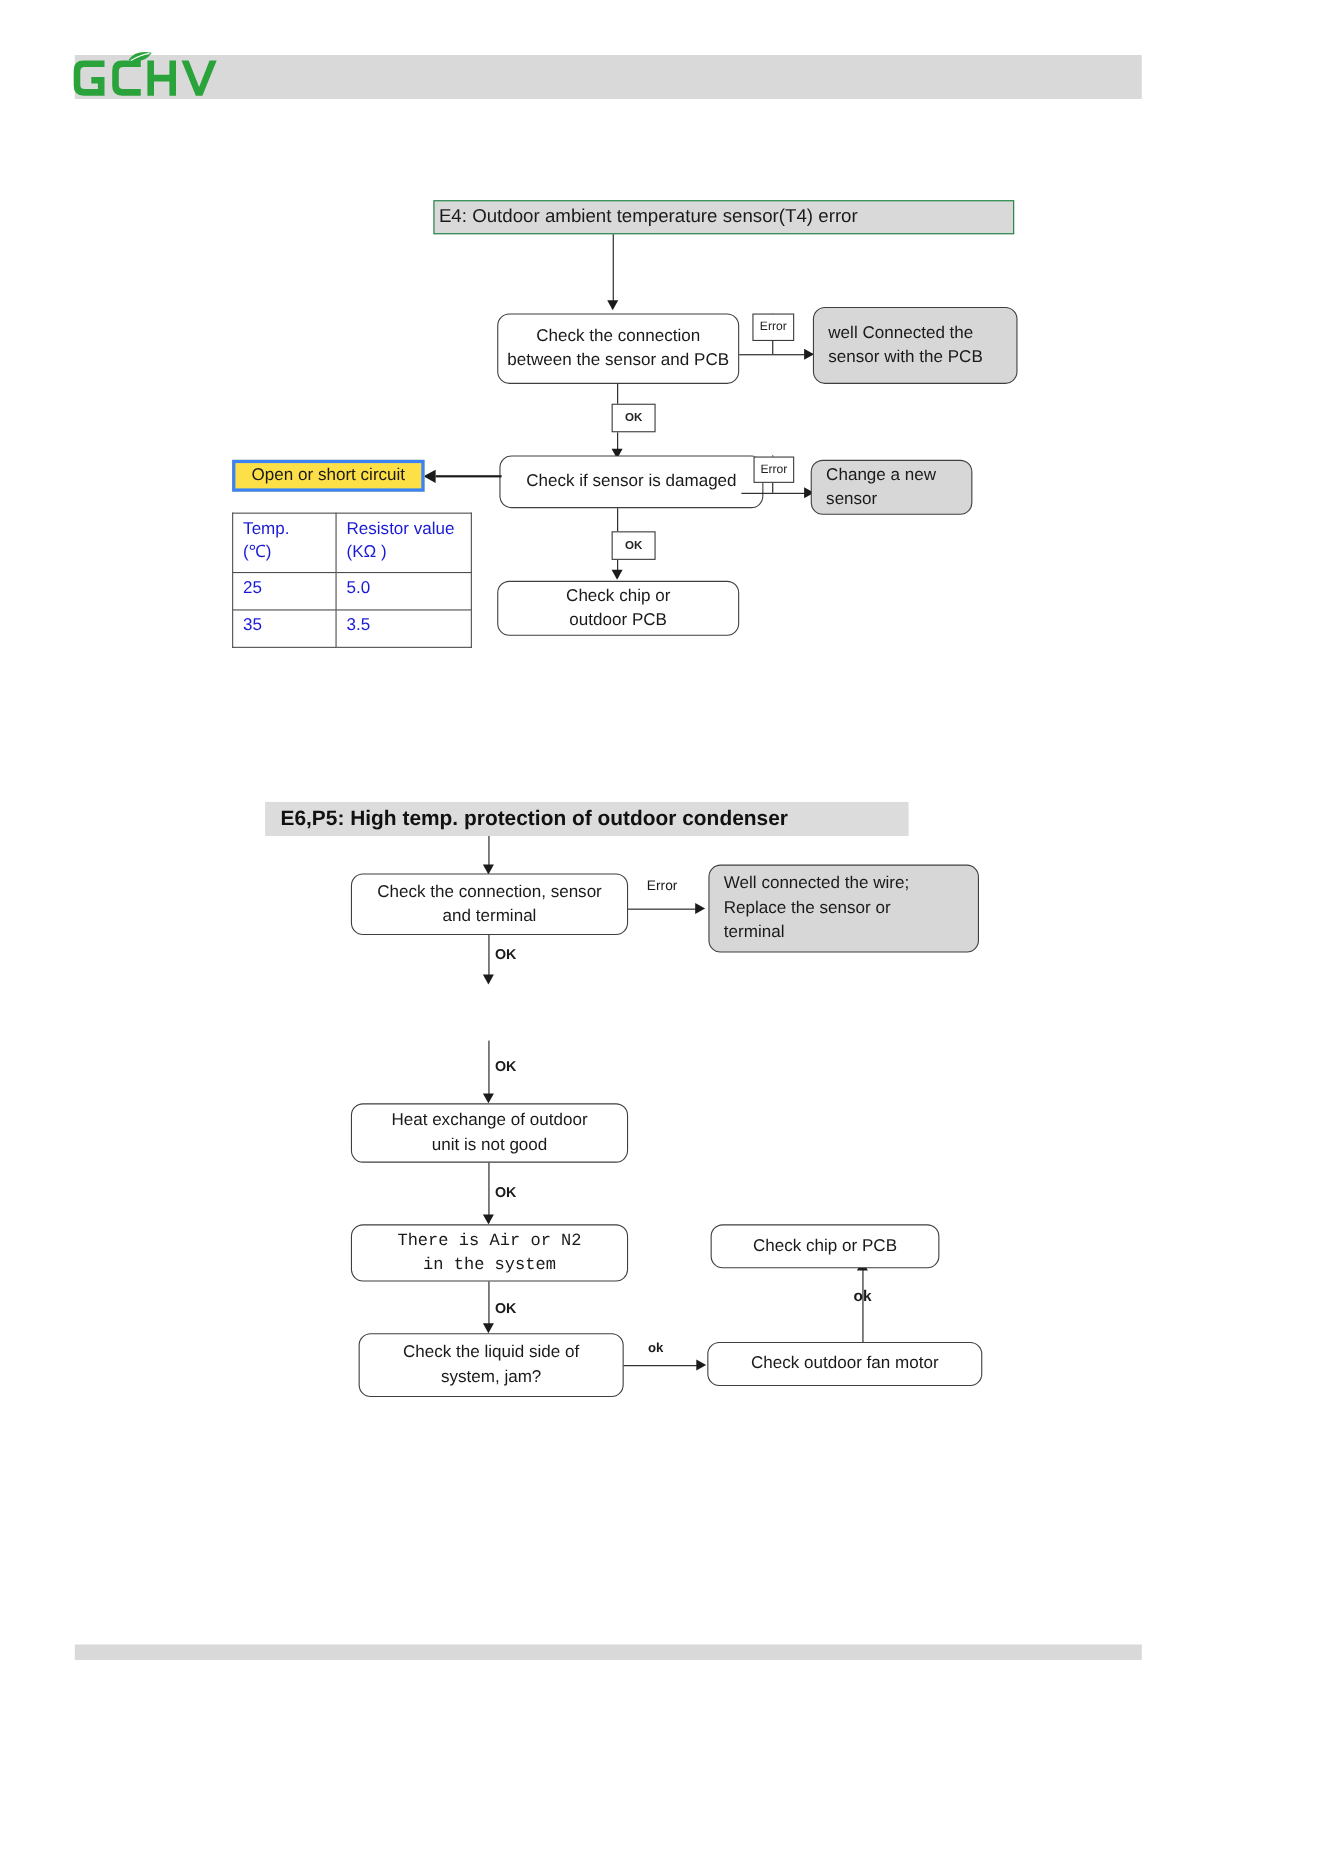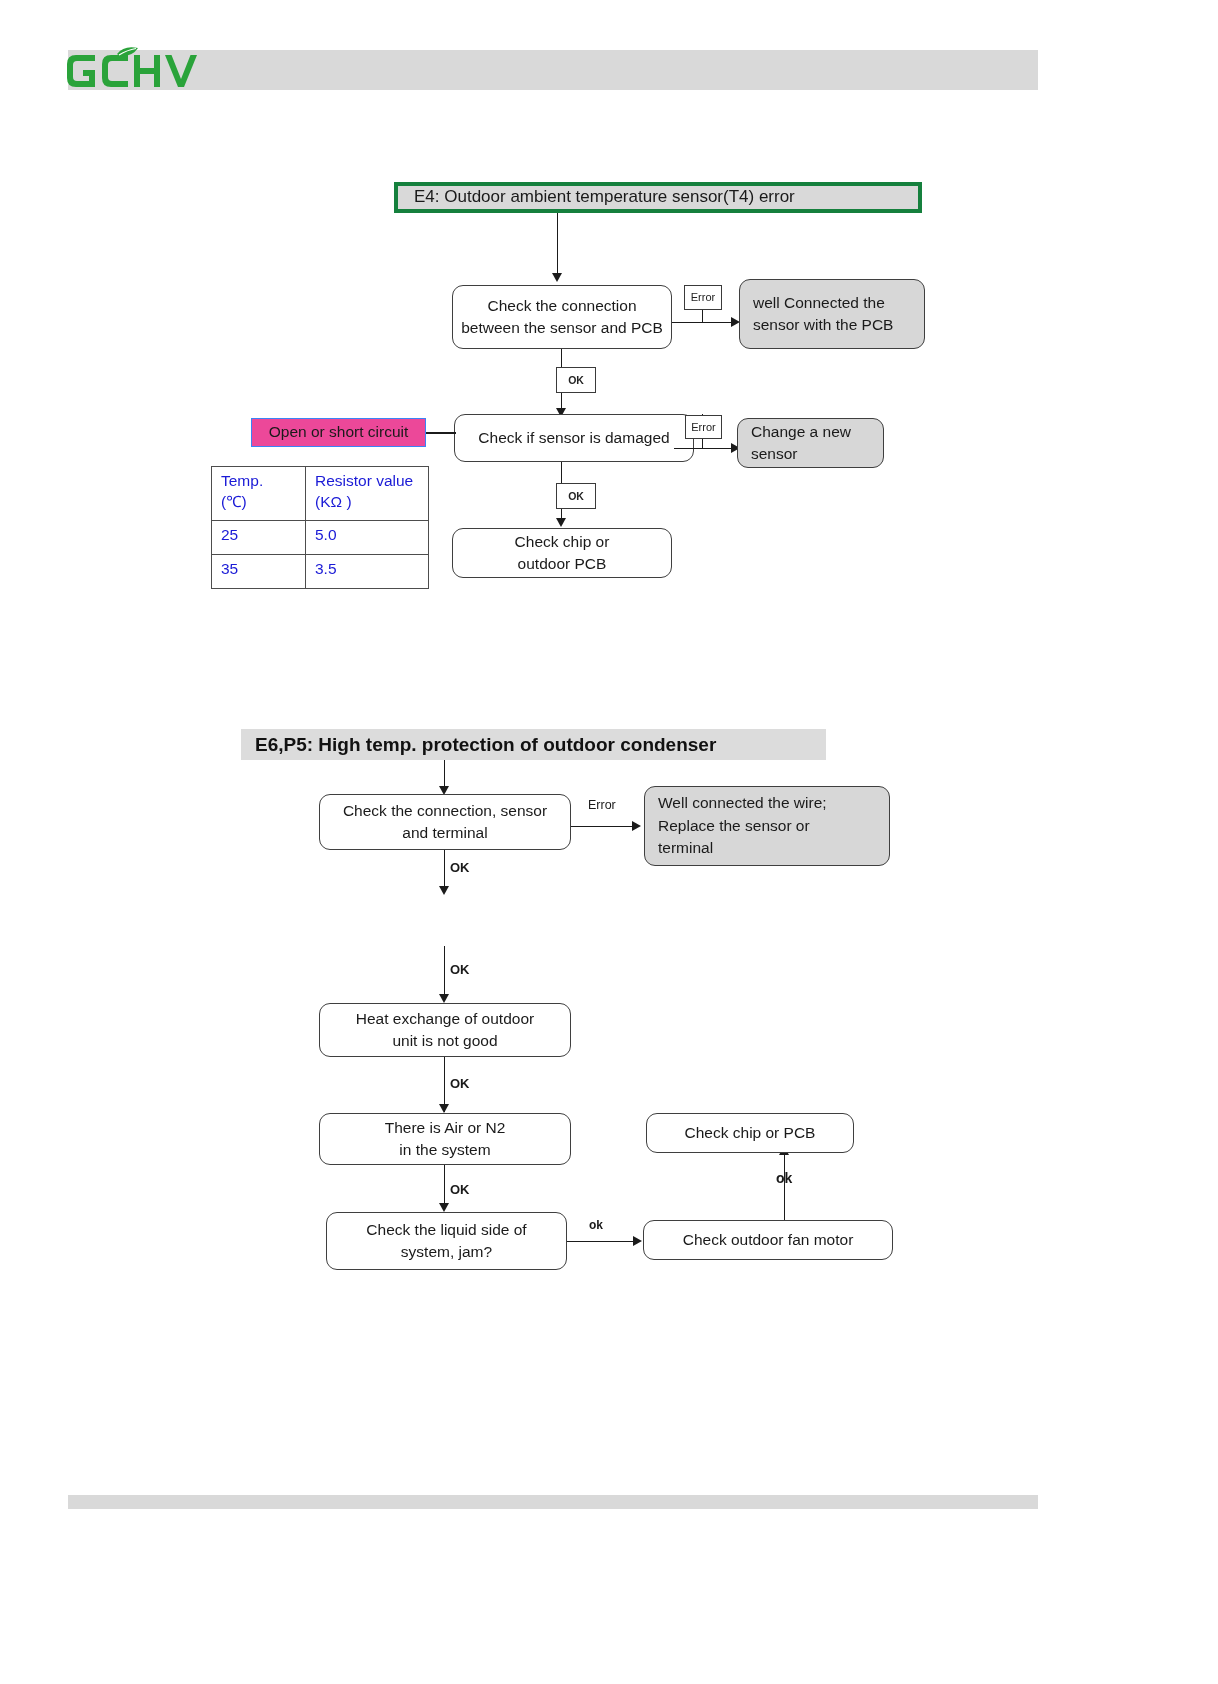--- a/index.html
+++ b/index.html
@@ -43,31 +43,30 @@
   }
   .node.round{
     border:1.3px solid #3f3f3f;
     border-radius:11px;
     background:#ffffff;
   }
   .node.round.filled{
     background:#d7d7d7;
   }
   .node.rect{
-    border:1px solid #3b82f6;
-    background:#ec4899;
+    border:3px solid #3b82f6;
+    background:#fde047;
     border-radius:0;
-    margin-left:40px;
   }
   .node.titlebar{
-    border:4px solid #15803d;
+    border:1px solid #15803d;
     background:#d9d9d9;
     justify-content:flex-start;
     font-size:17px;
-    padding-left:16px;
+    padding-left:4px;
   }
   .node.titleband{
     border:0;
     background:#dcdcdc;
     justify-content:flex-start;
     font-size:19px;
     font-weight:600;
     padding-left:14px;
     color:#111;
   }
@@ -274,21 +273,21 @@
   <div class="node round" style="left:319px;top:1003px;width:252px;height:54px;">
     <span style="white-space:pre-line;">Heat exchange of outdoor
 unit is not good</span>
   </div>
 
   <div class="vline" style="left:444px;top:1057px;height:55px;"></div>
   <div class="arrow-down" style="left:439px;top:1104px;"></div>
   <div class="plainlabel" style="left:450px;top:1077px;">OK</div>
 
   <div class="node round" style="left:319px;top:1113px;width:252px;height:52px;">
-    <span style="white-space:pre-line;">There is Air or N2
+    <span style="white-space:pre-line;font-family:Liberation Mono, monospace;">There is Air or N2
 in the system</span>
   </div>
 
   <div class="vline" style="left:444px;top:1165px;height:45px;"></div>
   <div class="arrow-down" style="left:439px;top:1203px;"></div>
   <div class="plainlabel" style="left:450px;top:1183px;">OK</div>
 
   <div class="node round" style="left:326px;top:1212px;width:241px;height:58px;">
     <span style="white-space:pre-line;">Check the liquid side of
 system, jam?</span>

